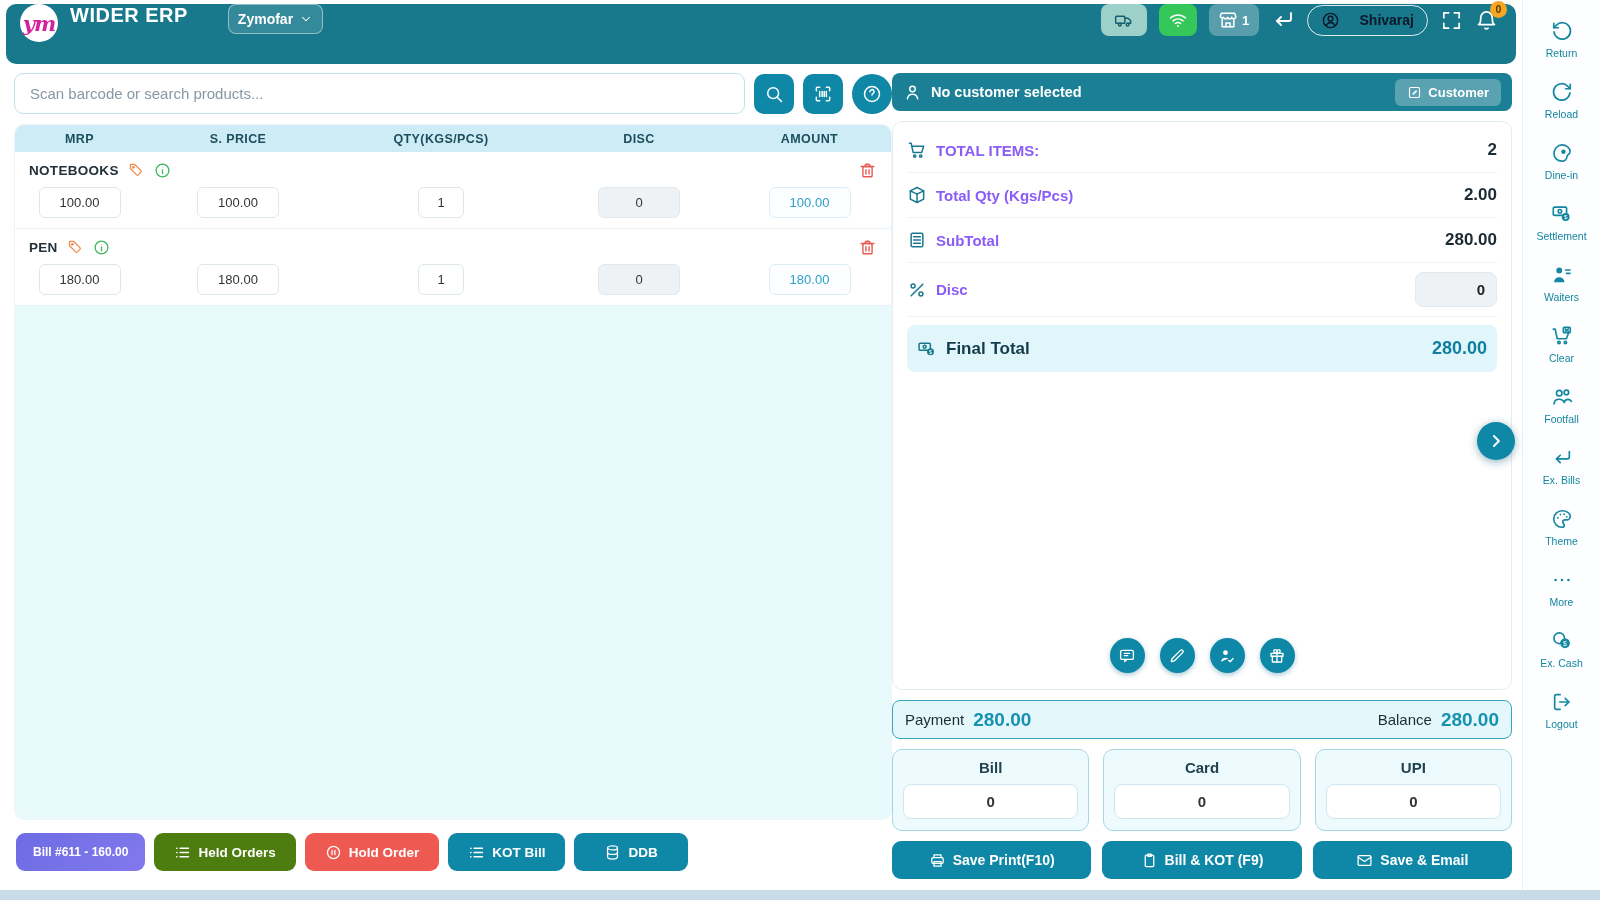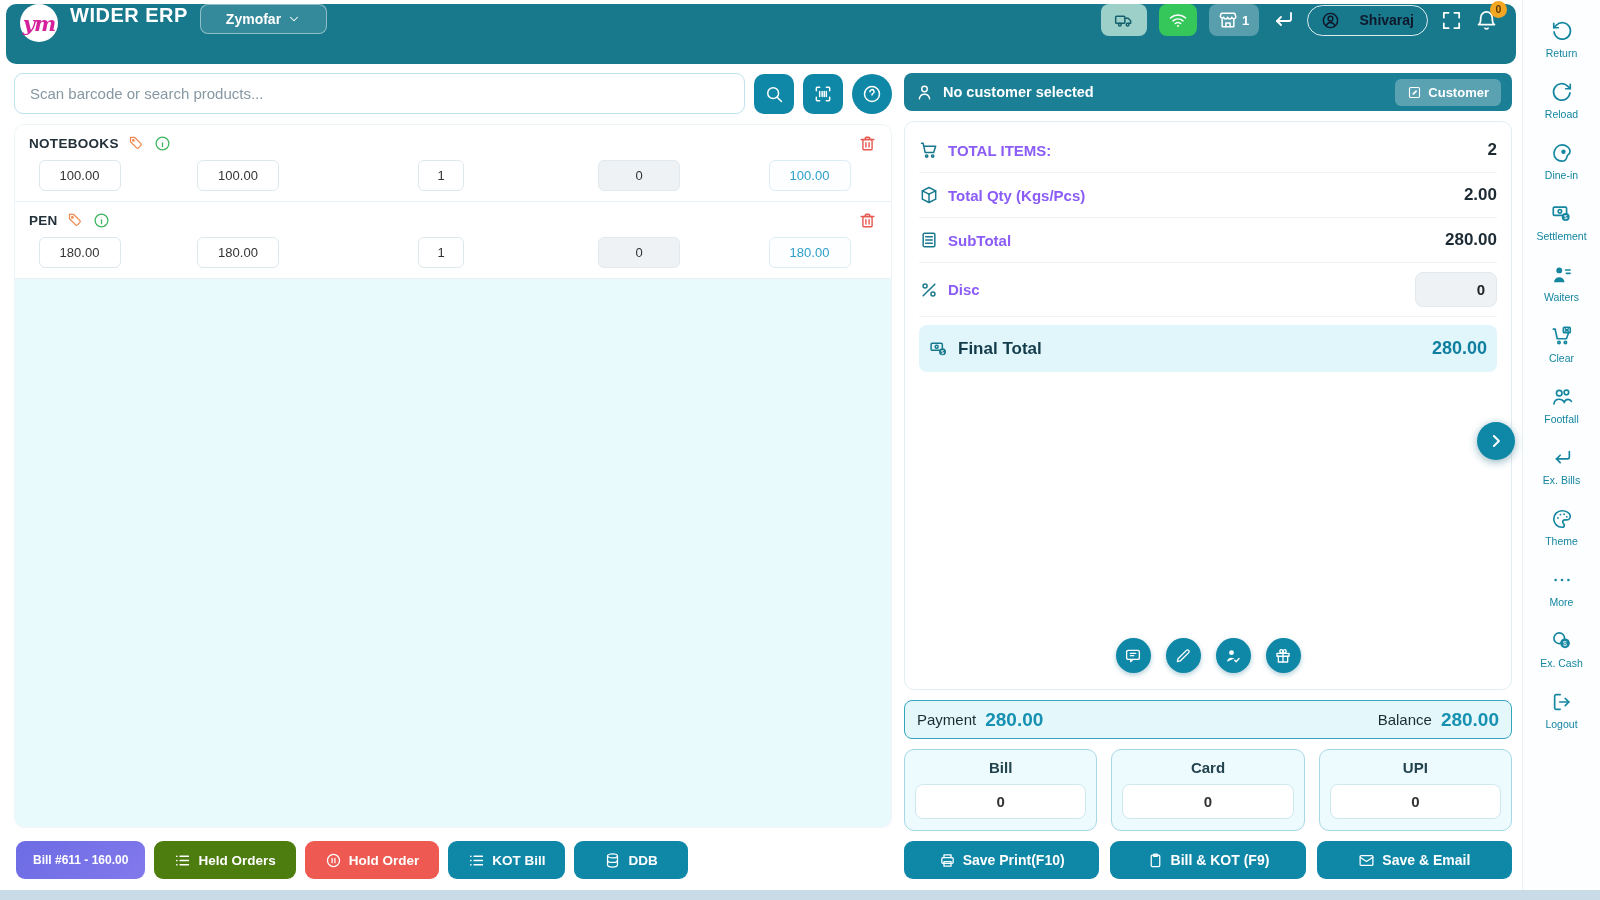--- a/index.html
+++ b/index.html
@@ -11,36 +11,36 @@
   .app { display:flex; width:1600px; height:890px; }
   .main { flex:1; min-width:0; display:flex; flex-direction:column; padding:4px 0 0 6px; }
 
   
   .header { height:60px; background:#19798C; border-radius:10px; margin-right:6px;
             display:flex; align-items:flex-start; padding:0 14px; gap:12px; color:#fff; }
   .logo { width:38px; height:38px; border-radius:50%; background:#fff; display:flex; align-items:center; justify-content:center; }
   .logo span { font-family:"DejaVu Serif", serif; font-style:italic; font-weight:bold; font-size:21px; color:#d6219c; letter-spacing:-1px; }
   .brand { font-size:20px; font-weight:bold; letter-spacing:.5px; }
   .store-select { display:flex; align-items:center; gap:6px; background:rgba(255,255,255,.12); border:1px solid rgba(255,255,255,.45);
-                  border-radius:8px; padding:6px 25px; font-size:14px; font-weight:bold; color:#fff; cursor:pointer; }
+                  border-radius:8px; padding:6px 9px; font-size:14px; font-weight:bold; color:#fff; cursor:pointer;margin-left:28px; }
   .hdr-right { margin-left:auto; display:flex; align-items:center; gap:12px; }
   .hdr-pill { height:32px; border:none; border-radius:8px; display:flex; align-items:center; justify-content:center; gap:4px; cursor:pointer; }
   .pill-truck { width:46px; background:#9ed0ca; color:#14606e; }
   .pill-wifi  { width:38px; background:#35c75a; color:#fff; }
   .pill-store { width:50px; background:rgba(255,255,255,.28); color:#fff; font-size:13px; font-weight:bold; }
   .hdr-enter { color:#fff; background:none; border:none; cursor:pointer; }
   .user-btn { display:flex; align-items:center; gap:20px; border:1.5px solid rgba(255,255,255,.85); background:none; color:#0f172a;
               border-radius:17px; padding:5px 13px; font-size:14px; font-weight:bold; cursor:pointer; }
   .fs-btn { background:none; border:none; color:#fff; cursor:pointer; }
   .bell-wrap { position:relative; background:none; border:none; color:#fff; cursor:pointer; margin-right:4px; }
   .bell-badge { position:absolute; top:-8px; right:-9px; min-width:17px; height:17px; border-radius:9px; background:#f5a623;
                 color:#5c3a00; font-size:10.5px; font-weight:bold; display:flex; align-items:center; justify-content:center; padding:0 4px; }
 
   
-  .content { flex:1; min-height:0; display:flex; gap:12px; padding:9px 8px 0 8px; }
+  .content { flex:1; min-height:0; display:flex; gap:0; padding:9px 8px 0 8px; }
 
   
   .left-panel { width:878px; display:flex; flex-direction:column; }
   .search-row { display:flex; gap:9px; align-items:center; }
   .search-input { flex:1; height:41px; border:1px solid #bfe3ec; border-radius:9px; padding:0 15px; font-size:15px;
                   font-family:"Liberation Sans", sans-serif; color:#334; outline:none; }
   .search-input::placeholder { color:#8798a3; }
   .sq-btn { width:40px; height:40px; background:#0F87A6; border:none; border-radius:10px; color:#fff;
             display:flex; align-items:center; justify-content:center; cursor:pointer; flex:none; }
   .sq-btn.round { border-radius:50%; }
@@ -57,21 +57,21 @@
   .info-ic { color:#3cb55e; }
   .trash-btn { margin-left:auto; background:none; border:none; color:#e65a52; cursor:pointer; }
   .prow-inputs > div { display:flex; justify-content:center; }
   .cell-input { height:31px; border:1px solid #dde8ed; border-radius:6px; background:#fff; text-align:center;
                 font-size:13px; color:#333; font-family:"Liberation Sans", sans-serif; outline:none; }
   .w80 { width:82px; } .w44 { width:46px; }
   .disc-input { background:#eef2f5; border-color:#e1e9ee; }
   .amount-input { color:#2d9fc9; border-color:#dceef5; background:#fcfeff; }
   .table-filler { flex:1; background:#e9fafd; }
 
-  .left-actions { display:flex; gap:9px; align-items:center; margin:13px 0 11px 2px; }
+  .left-actions { display:flex; gap:9px; align-items:center; margin:13px 0 19px 2px; }
   .act-btn { height:38px; border:none; border-radius:9px; color:#fff; font-size:13.5px; font-weight:bold;
              font-family:"Liberation Sans", sans-serif; display:flex; align-items:center; justify-content:center; gap:7px;
              padding:0 20px; cursor:pointer; }
   .btn-bill { background:linear-gradient(135deg,#6d6ce4,#8279ec); font-size:12px; padding:0 17px; }
   .btn-held { background:#4d7c0f; }
   .btn-hold { background:#ee5a52; }
   .btn-teal { background:#0F87A6; }
   .btn-ddb  { padding:0 30px; }
 
   
@@ -246,20 +246,27 @@
               <svg class="ic" viewBox="0 0 24 24">
                   <circle cx="12" cy="12" r="9"></circle>
                   <path d="M9.5 9.3a2.5 2.5 0 1 1 3.4 2.3c-.8.3-.9 1-.9 1.7"></path>
                   <circle cx="12" cy="16.8" r=".4" fill="currentColor" stroke="none"></circle>
                 </svg>
             </span>
           </button>
         </div>
 
         <div class="product-card">
+          <div class="tgrid thead">
+            <span>MRP</span>
+            <span>S. PRICE</span>
+            <span>QTY(KGS/PCS)</span>
+            <span>DISC</span>
+            <span>AMOUNT</span>
+          </div>
 
           <div class="prow">
             <div class="prow-name">
               <span class="pname">NOTEBOOKS</span>
               <span class="tag-ic">
                 <svg class="ic" style="width:17px;height:17px" viewBox="0 0 24 24">
                     <path d="M3.5 3.5h6l8.7 8.7a1.8 1.8 0 0 1 0 2.5l-3.5 3.5a1.8 1.8 0 0 1-2.5 0L3.5 9.5z"></path>
                     <circle cx="7.6" cy="7.6" r="1.1"></circle>
                   </svg>
               </span>

